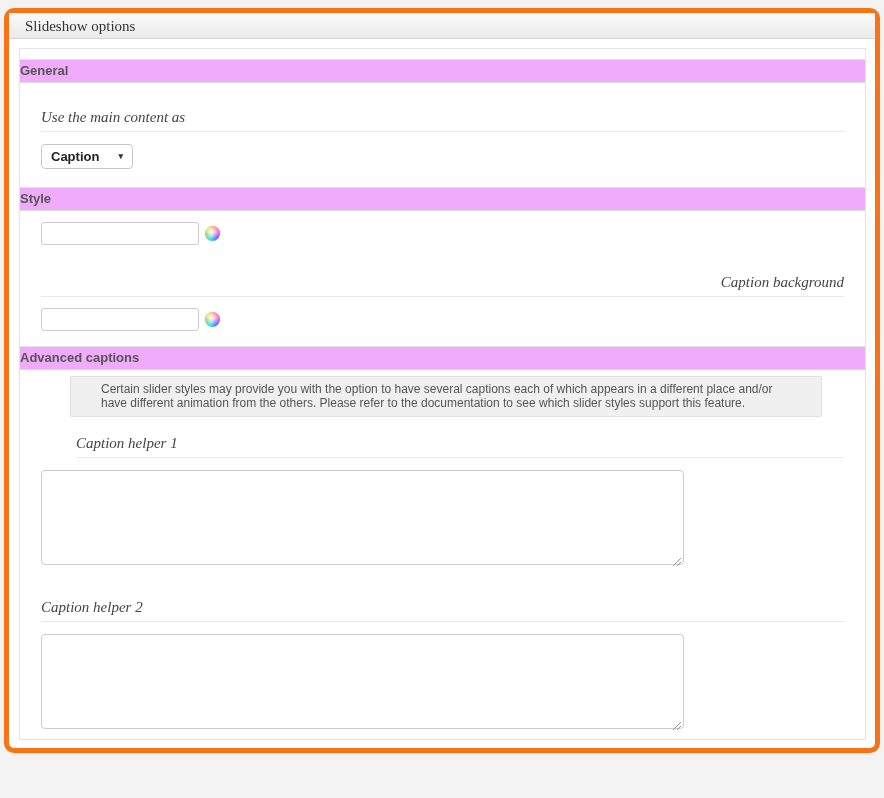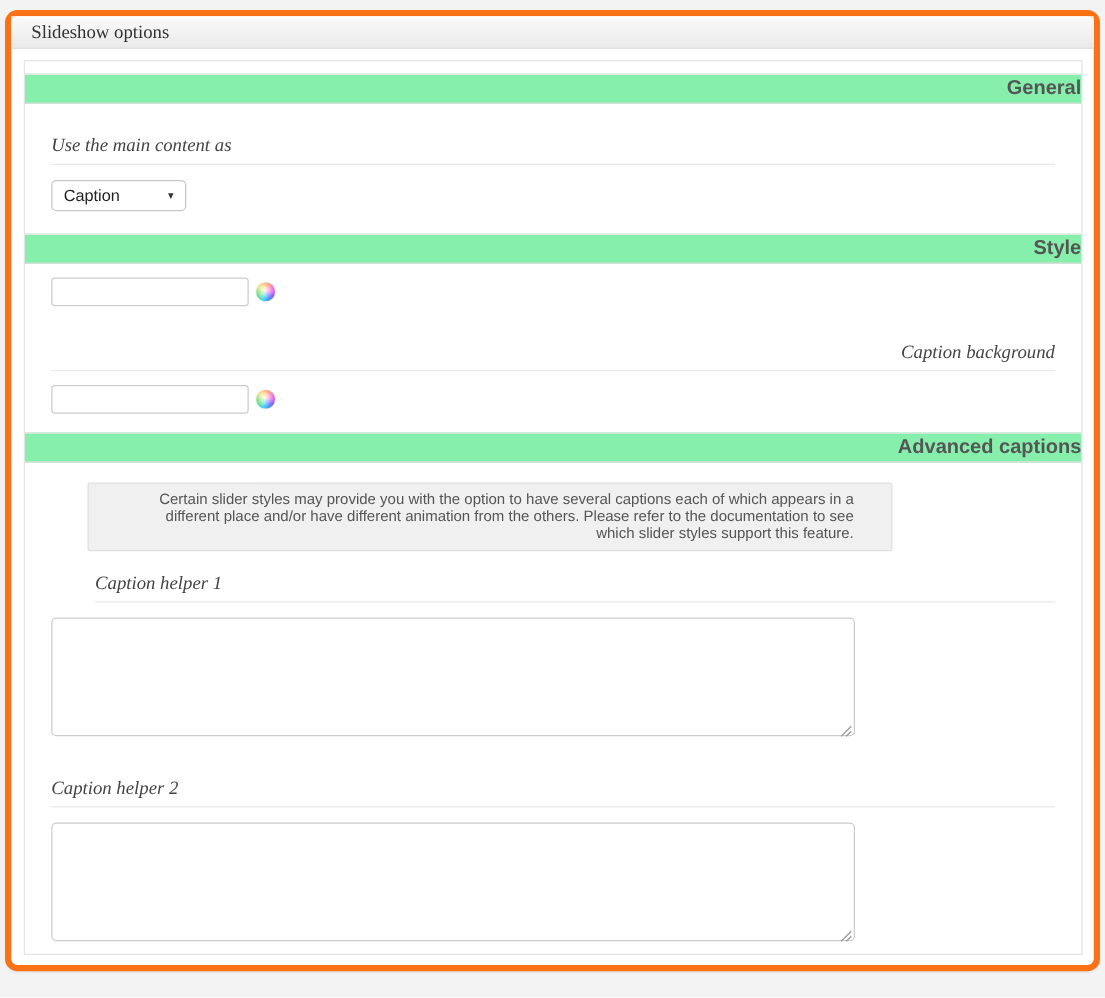--- a/index.html
+++ b/index.html
@@ -33,57 +33,58 @@
 
   .panel {
     border: 1px solid #e4e4e4;
     background: #fff;
     padding: 10px 0;
   }
 
   .section-bar {
     height: 24px;
     line-height: 22px;
-    text-align: right;
-    background: #86efac;
+    text-align: left;
+    background: #f0abfc;
     border-top: 1px solid #e3e3e3;
     border-bottom: 1px solid #dcdcdc;
-    font-size: 16px;
+    font-size: 13px;
     font-weight: bold;
     color: #555;
   }
 
   .field-block { padding: 0 21px; }
 
   .field-label {
     display: block;
     margin-top: 26px;
     padding-bottom: 5px;
     border-bottom: 1px solid #e9e9e9;
     font-family: "Liberation Serif", serif;
     font-size: 15px;
     color: #444;
     font-style: italic;
   }
 
   .select-box {
     margin-top: 12px;
     margin-bottom: 18px;
-    width: 108px;
+    width: 92px;
     height: 25px;
     background: #fff;
     border: 1px solid #c8c8c8;
     border-radius: 4px;
     display: flex;
     align-items: center;
     justify-content: space-between;
     padding: 0 9px;
     font-size: 13px;
     color: #222;
     cursor: pointer;
+    font-weight: bold;
   }
   .select-arrow { font-size: 9px; color: #333; line-height: 1; }
 
   .color-row {
     margin-top: 11px;
     margin-bottom: 29px;
     display: flex;
     align-items: center;
   }
   .text-input {
@@ -105,27 +106,27 @@
       radial-gradient(circle at 45% 40%, rgba(255,255,255,.95) 0%, rgba(255,255,255,.55) 30%, rgba(255,255,255,0) 62%),
       conic-gradient(from -90deg,
         #6fdc53, #d9e24b, #ffb44e, #ff7d52,
         #ff5fc1, #d45ef2, #7a68ff, #4f9bff,
         #45d6f0, #5fe09a, #6fdc53);
     box-shadow: 0 0 1px rgba(0,0,0,.35);
     cursor: pointer;
   }
 
   .info-box {
-    margin: 16px 21px 0 50px;
-    width: 644px;
+    margin: 6px 21px 0 50px;
+    width: 752px;
     background: #f0f0f0;
     border: 1px solid #e0e0e0;
     border-radius: 2px;
     padding: 6px 30px;
-    text-align: right;
+    text-align: left;
     font-size: 12px;
     line-height: 13.5px;
     color: #555;
   }
 
   .helper-label { margin-top: 18px; margin-left: 35px; }
   .helper-label-2 { margin-top: 34px; }
 
   .textarea-wrap {
     position: relative;

